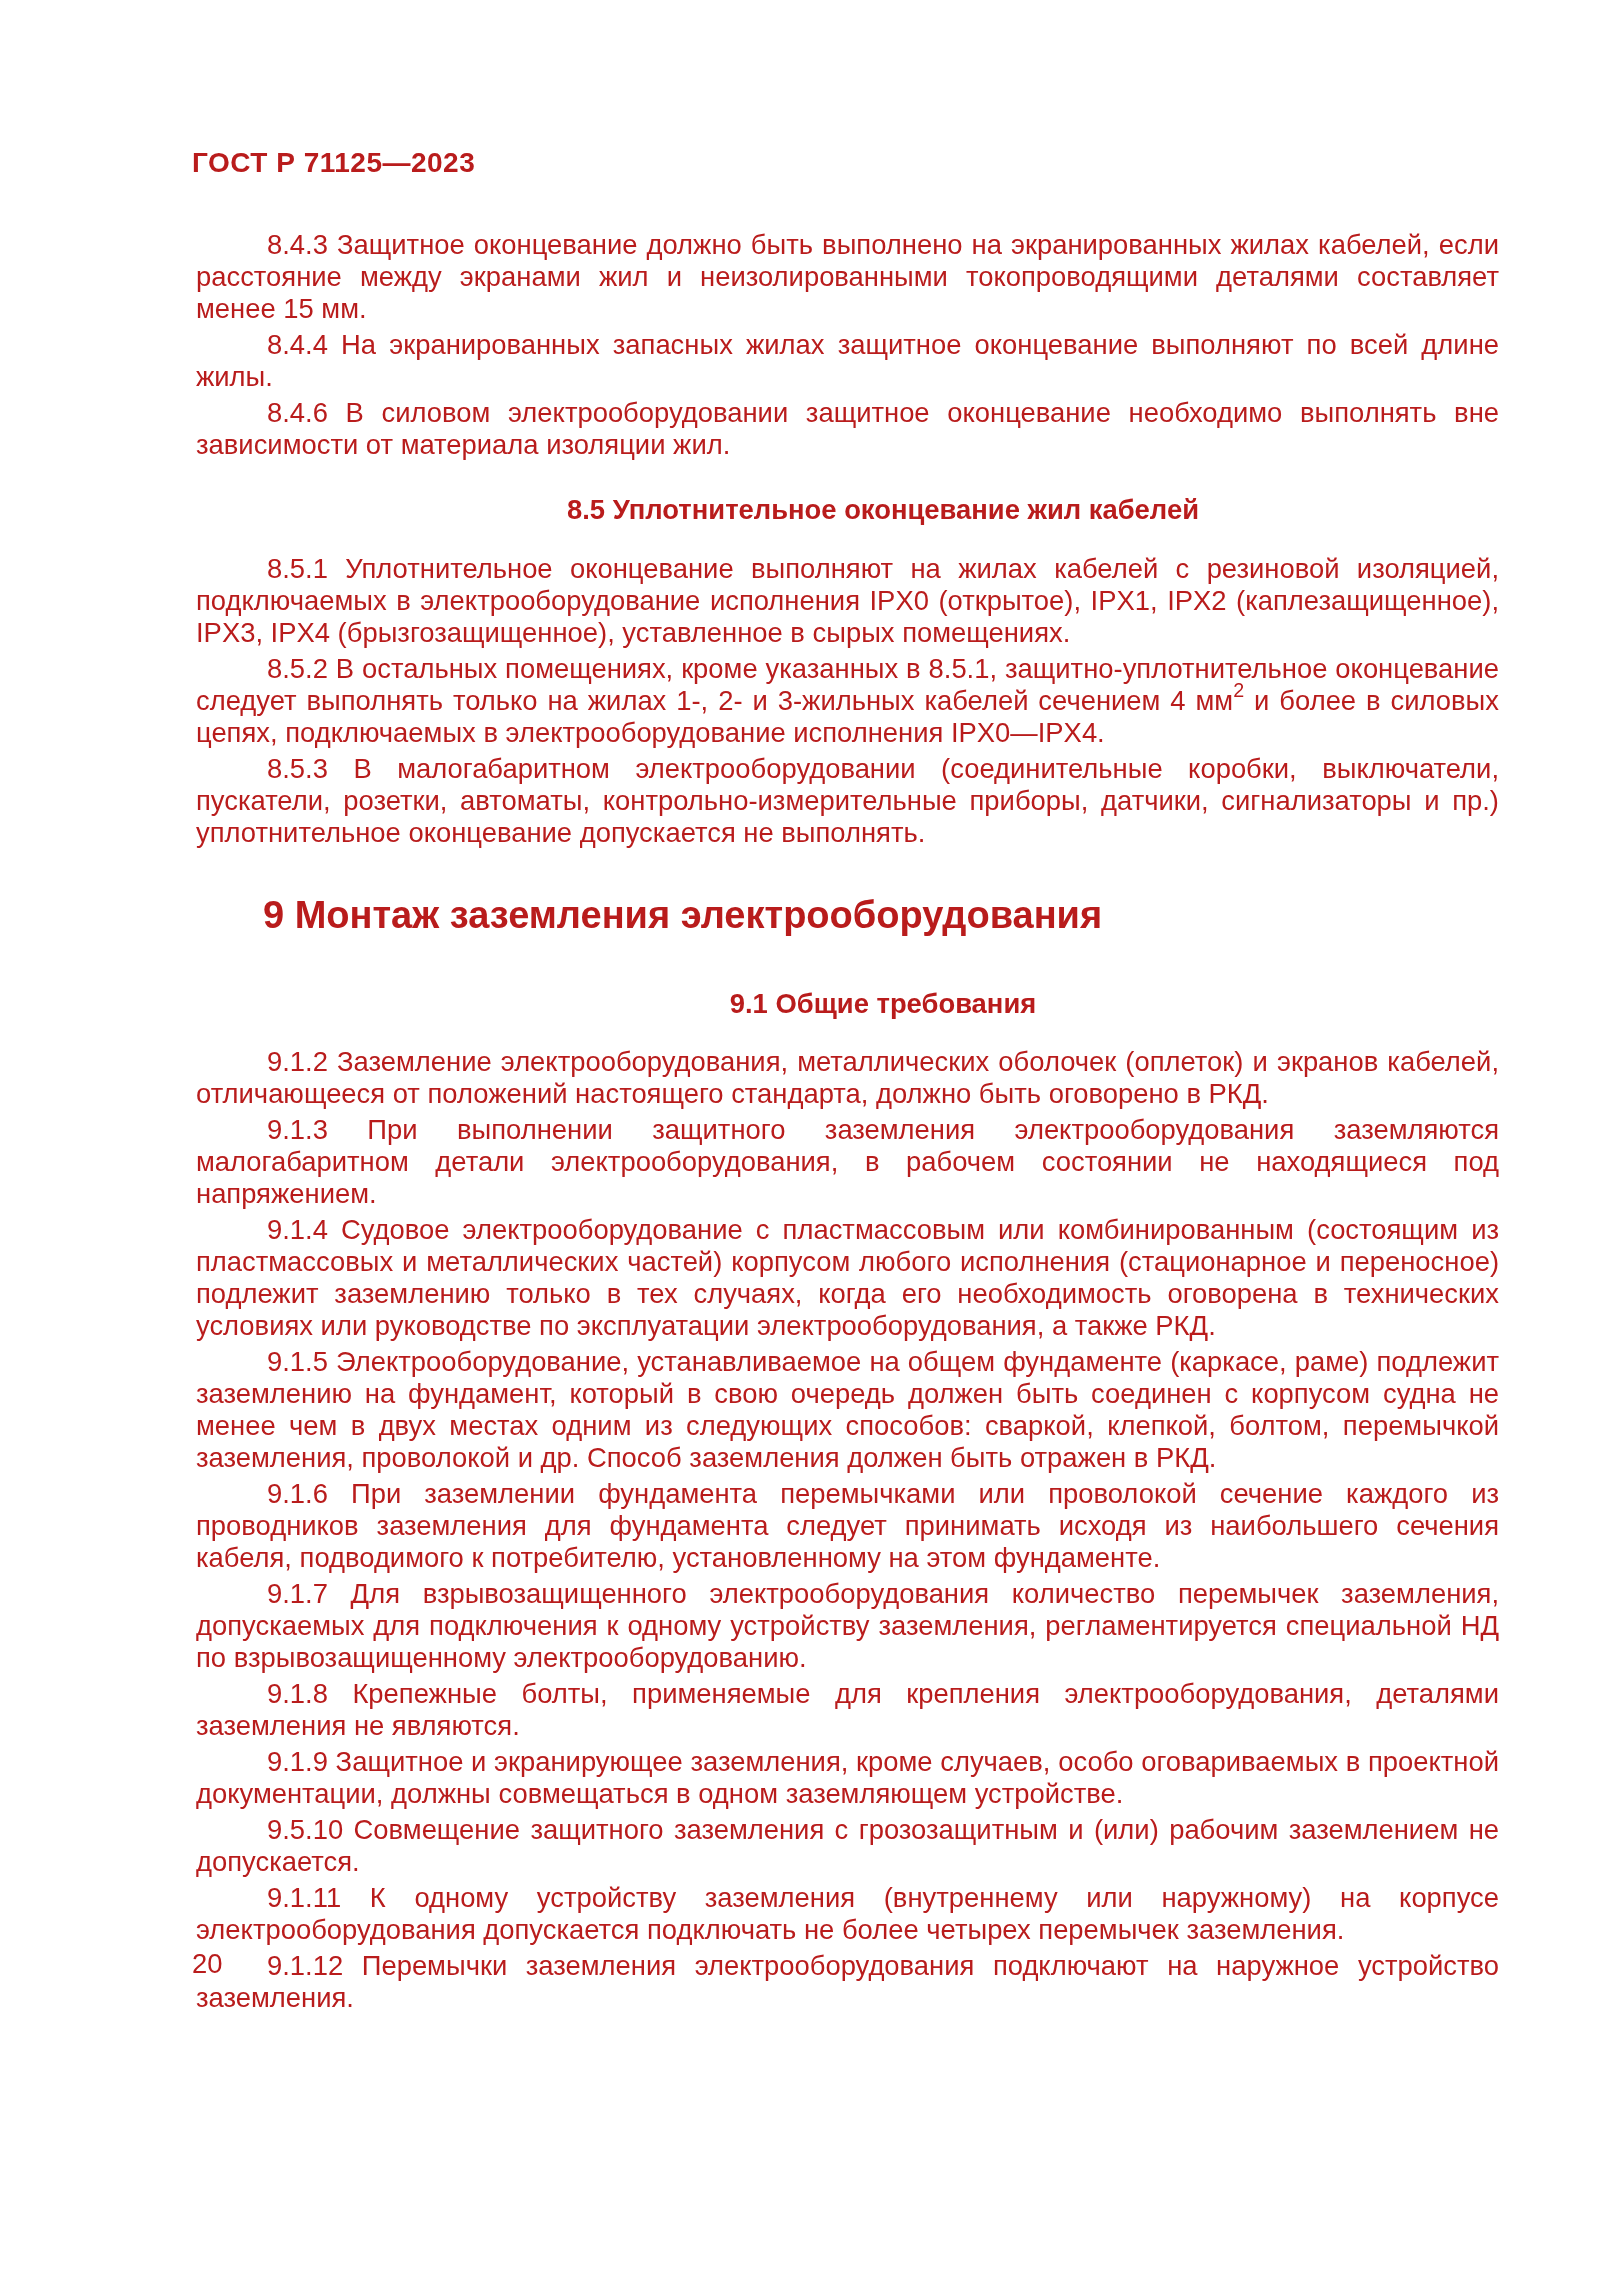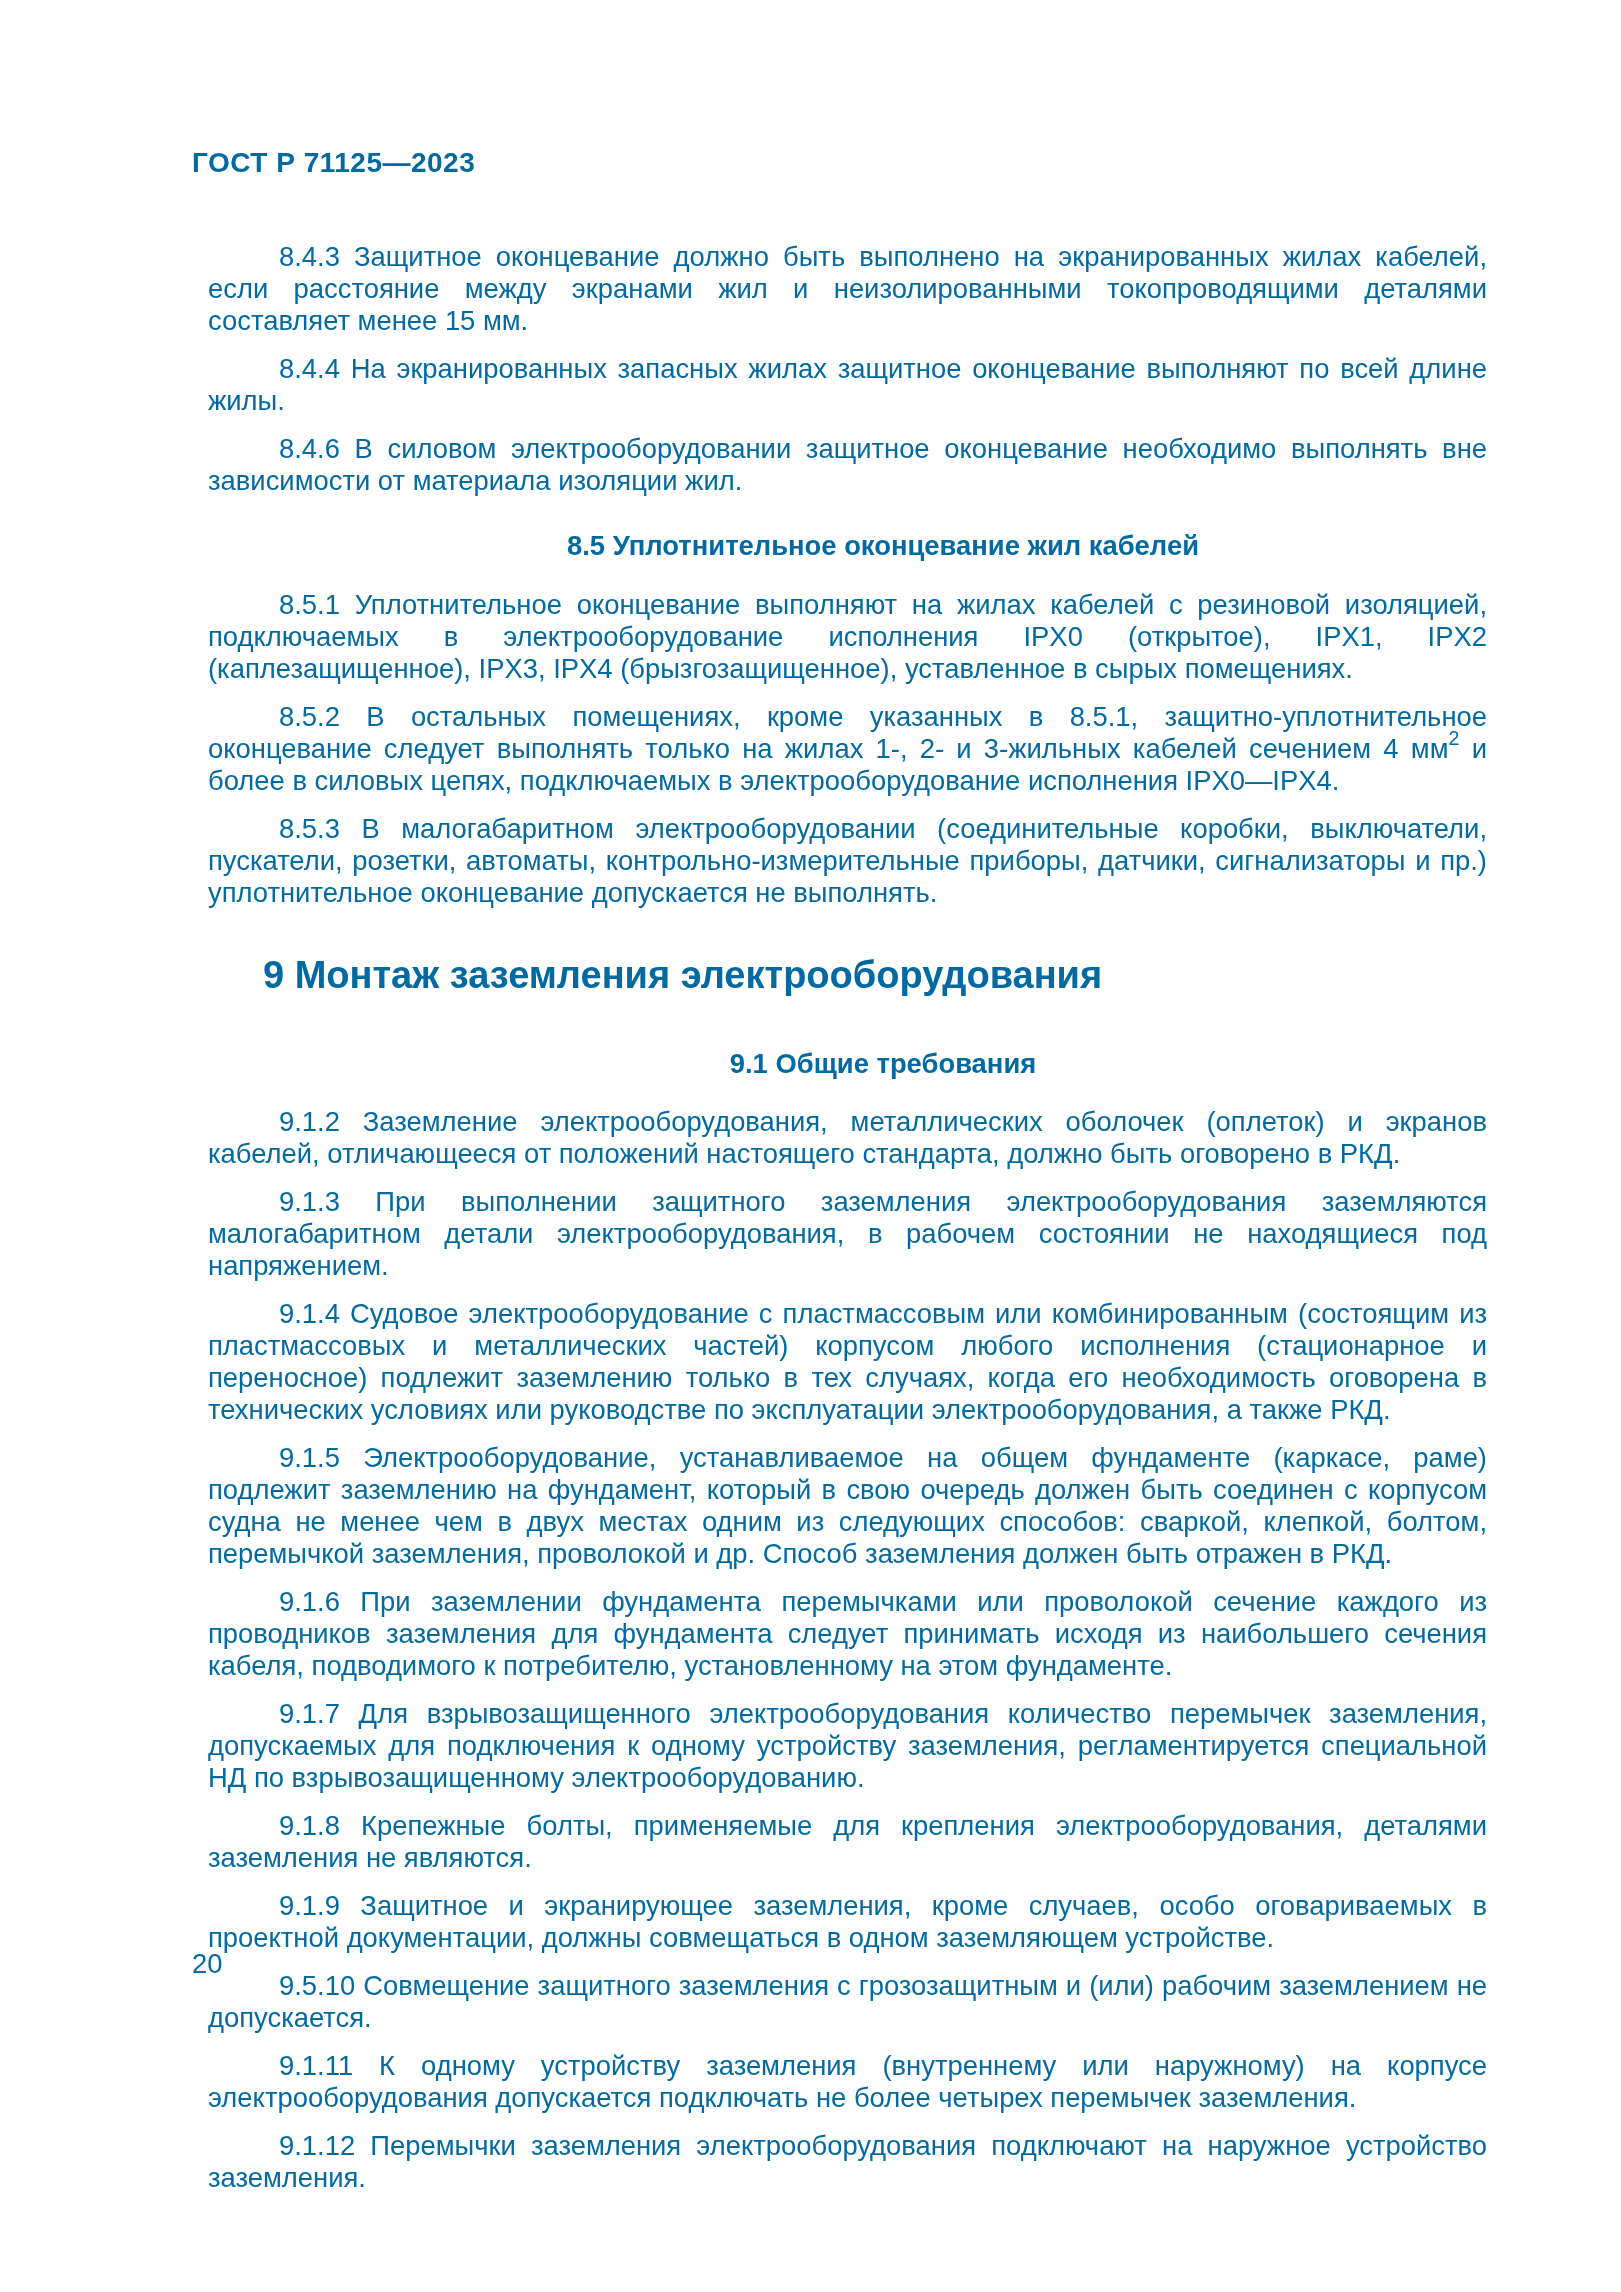--- a/index.html
+++ b/index.html
@@ -6,42 +6,42 @@
     margin: 0;
     padding: 0;
     background: #ffffff;
   }
   .page {
     position: relative;
     width: 1621px;
     height: 2293px;
     background: #ffffff;
     font-family: "Liberation Sans", sans-serif;
-    color: #0369a1;
+    color: #b91c1c;
     overflow: hidden;
   }
   .doc-header {
     position: absolute;
     top: 147px;
     left: 192px;
     font-size: 28px;
     font-weight: bold;
     letter-spacing: 0.5px;
   }
   .doc-body {
     position: absolute;
     top: 225px;
     left: 192px;
     width: 1311px;
     font-size: 27.4px;
     line-height: 32px;
     text-align: justify;
   }
   .doc-body p {
-    margin: 16px;
+    margin: 4px;
     text-indent: 71px;
   }
   .doc-body .h-section {
     font-size: 38px;
     line-height: 39px;
     font-weight: bold;
     text-align: left;
     text-indent: 71px;
     margin: 47px 0 53px 0;
   }

